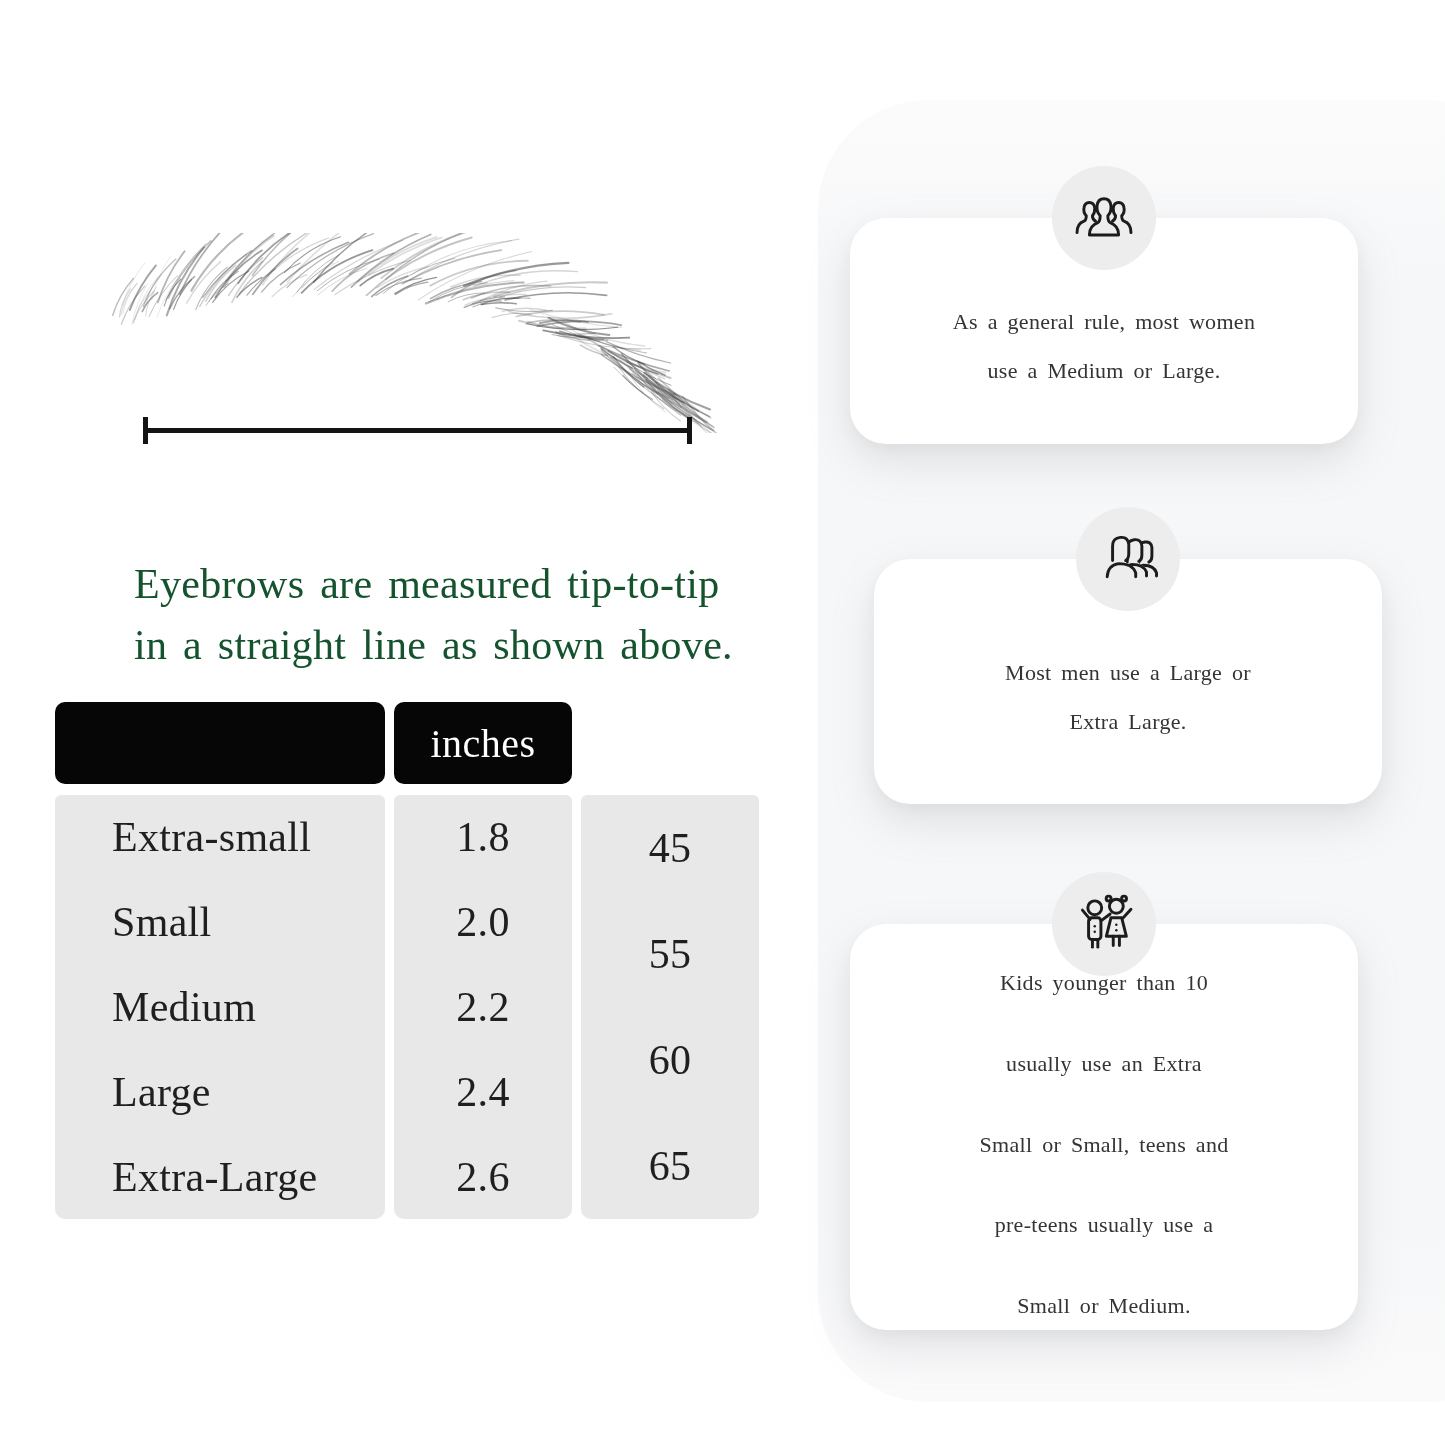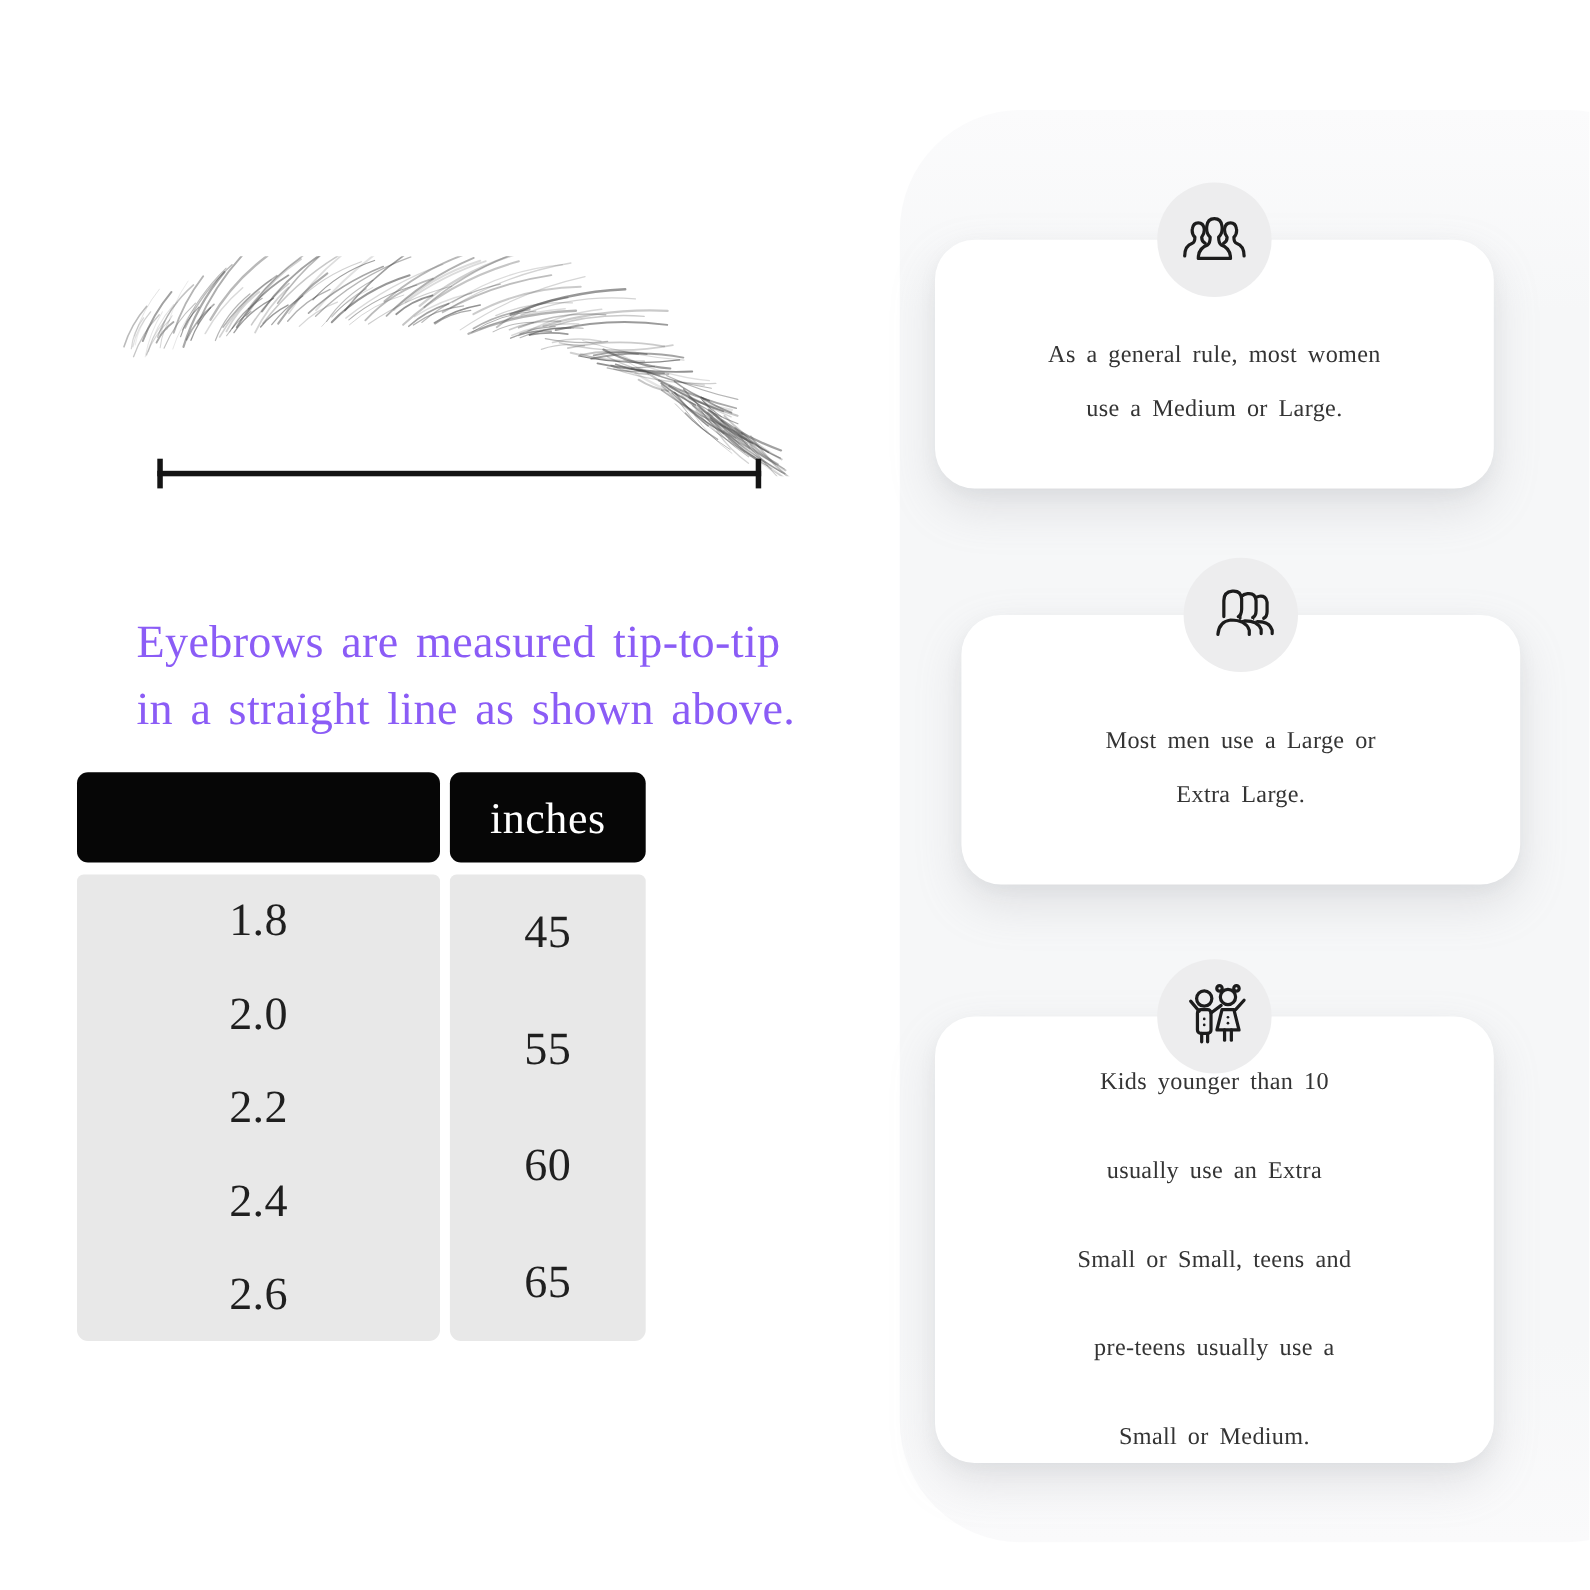--- a/index.html
+++ b/index.html
@@ -19,26 +19,26 @@
   .brow-wrap{position:absolute;left:103px;top:233px;width:650px;height:200px;}
   .brow-wrap svg{display:block;width:100%;height:100%;}
   
   .measure-line{position:absolute;left:143px;top:417px;width:549px;height:27px;}
   .measure-line .bar{position:absolute;left:0;top:11px;width:100%;height:5px;background:#141414;}
   .measure-line .tick{position:absolute;top:0;width:5px;height:27px;background:#141414;}
   .measure-line .tick.left{left:0;}
   .measure-line .tick.right{right:0;}
   
   .caption{
-    position:absolute;left:124px;top:512px;width:660px;
-    font-size:42px;line-height:61px;color:#8b5cf6;
+    position:absolute;left:134px;top:512px;width:660px;
+    font-size:42px;line-height:61px;color:#14532d;
     letter-spacing:.3px;word-spacing:5px;
   }
   
-  .size-table{position:absolute;left:70px;top:702px;width:704px;}
+  .size-table{position:absolute;left:55px;top:702px;width:704px;}
   .tbl-grid{display:grid;grid-template-columns:330px 178px 178px;column-gap:9px;}
   .th{
     height:82px;background:#060606;border-radius:10px;margin-bottom:11px;
     display:flex;align-items:center;justify-content:center;
     color:#ffffff;font-size:40px;letter-spacing:.5px;
   }
   .tcol{
     background:#e8e8e8;border-radius:6px 6px 10px 10px;height:424px;
     display:flex;flex-direction:column;
   }
@@ -276,20 +276,27 @@
     <span>Eyebrows are measured tip-to-tip</span><br>
     <span>in a straight line as shown above.</span>
   </p>
 
   <div class="size-table">
     <div class="tbl-grid">
       <div class="th"></div>
       <div class="th">inches</div>
     </div>
     <div class="tbl-grid">
+      <div class="tcol names">
+        <div class="cell">Extra-small</div>
+        <div class="cell">Small</div>
+        <div class="cell">Medium</div>
+        <div class="cell">Large</div>
+        <div class="cell">Extra-Large</div>
+      </div>
       <div class="tcol">
         <div class="cell">1.8</div>
         <div class="cell">2.0</div>
         <div class="cell">2.2</div>
         <div class="cell">2.4</div>
         <div class="cell">2.6</div>
       </div>
       <div class="tcol">
         <div class="cell">45</div>
         <div class="cell">55</div>

